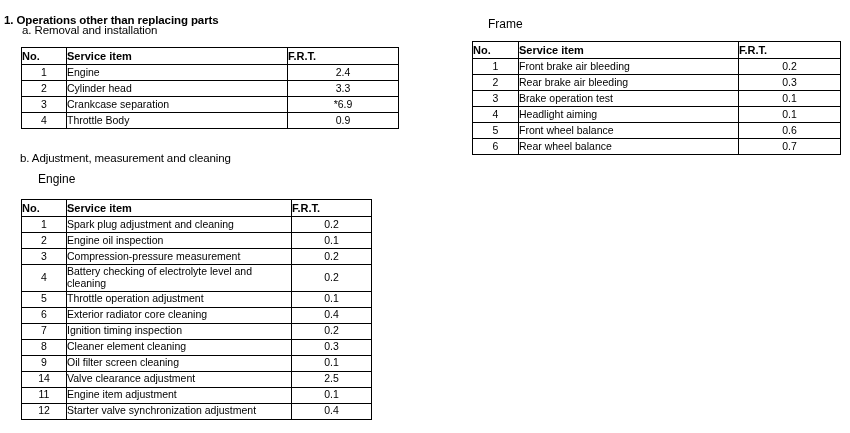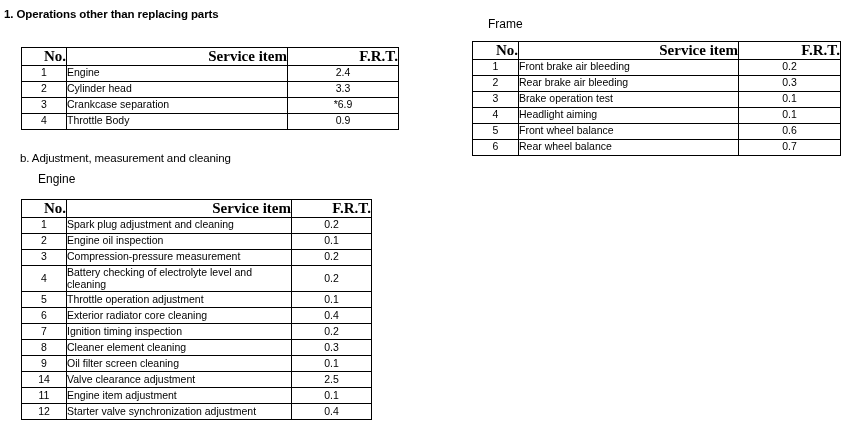--- a/index.html
+++ b/index.html
@@ -34,21 +34,21 @@
     letter-spacing: -0.1px;
     white-space: nowrap;
   }
   .h-grp {
     position: absolute;
     font-size: 12px;
     font-weight: normal;
     white-space: nowrap;
   }
 
-  #title-main   { left: 4px;   top: 8px; }
+  #title-main   { left: 4px;   top: 14px; }
   #title-a      { left: 22px;  top: 24px; }
   #title-b      { left: 20px;  top: 152px; }
   #title-engine { left: 38px;  top: 172px; }
   #title-frame  { left: 488px; top: 17px; }
 
   
   .svc-table {
     position: absolute;
     border-collapse: collapse;
     table-layout: fixed;
@@ -58,24 +58,23 @@
     border: 1px solid #000000;
     font-size: 10.5px;
     font-weight: normal;
     padding: 0;
     line-height: 1.12;
     color: #000;
     box-sizing: border-box;
   }
   .svc-table thead th {
     font-weight: bold;
-    text-align: right;
-    font-size: 15px;
+    text-align: left;
+    font-size: 11px;
     height: 17px;
-    font-family: Liberation Serif, serif;
   }
   .svc-table tbody td { height: 16px; }
 
   .c-no  { text-align: center; }
   .c-item{ text-align: left; padding-left: 4px; }
   .c-frt { text-align: center; }
 
   
   .svc-table { border: 1.4px solid #000; }
 
@@ -99,20 +98,21 @@
   #table-frame col.w-item { width: 220px; }
   #table-frame col.w-frt  { width: 102px; }
 </style>
 </head>
 <body>
 
 <div class="page">
 
   <div class="h-main" id="title-main">1. Operations other than replacing parts</div>
 
+  <div class="h-sub" id="title-a">a. Removal and installation</div>
 
   <table class="svc-table" id="table-removal">
     <colgroup>
         <col class="w-no">
         <col class="w-item">
         <col class="w-frt">
       </colgroup>
     <thead>
       <tr>
         <th>No.</th>

